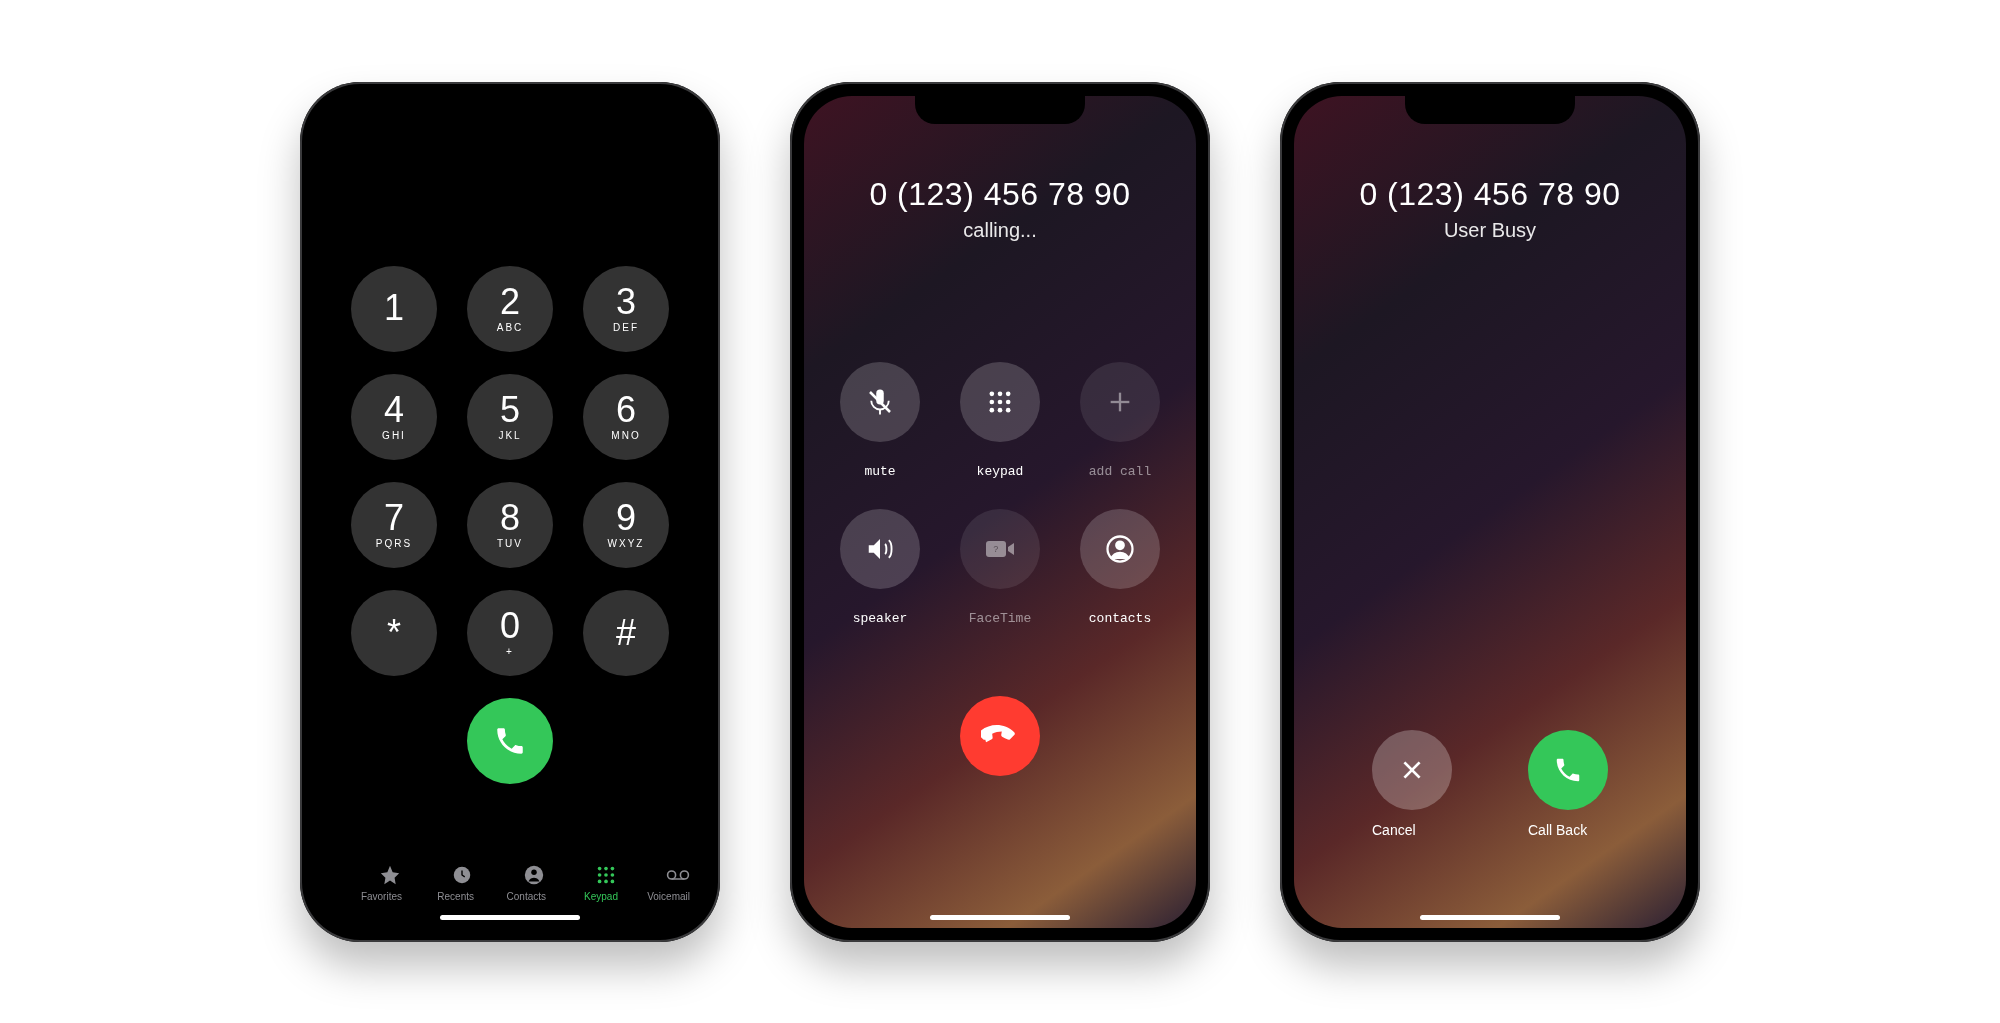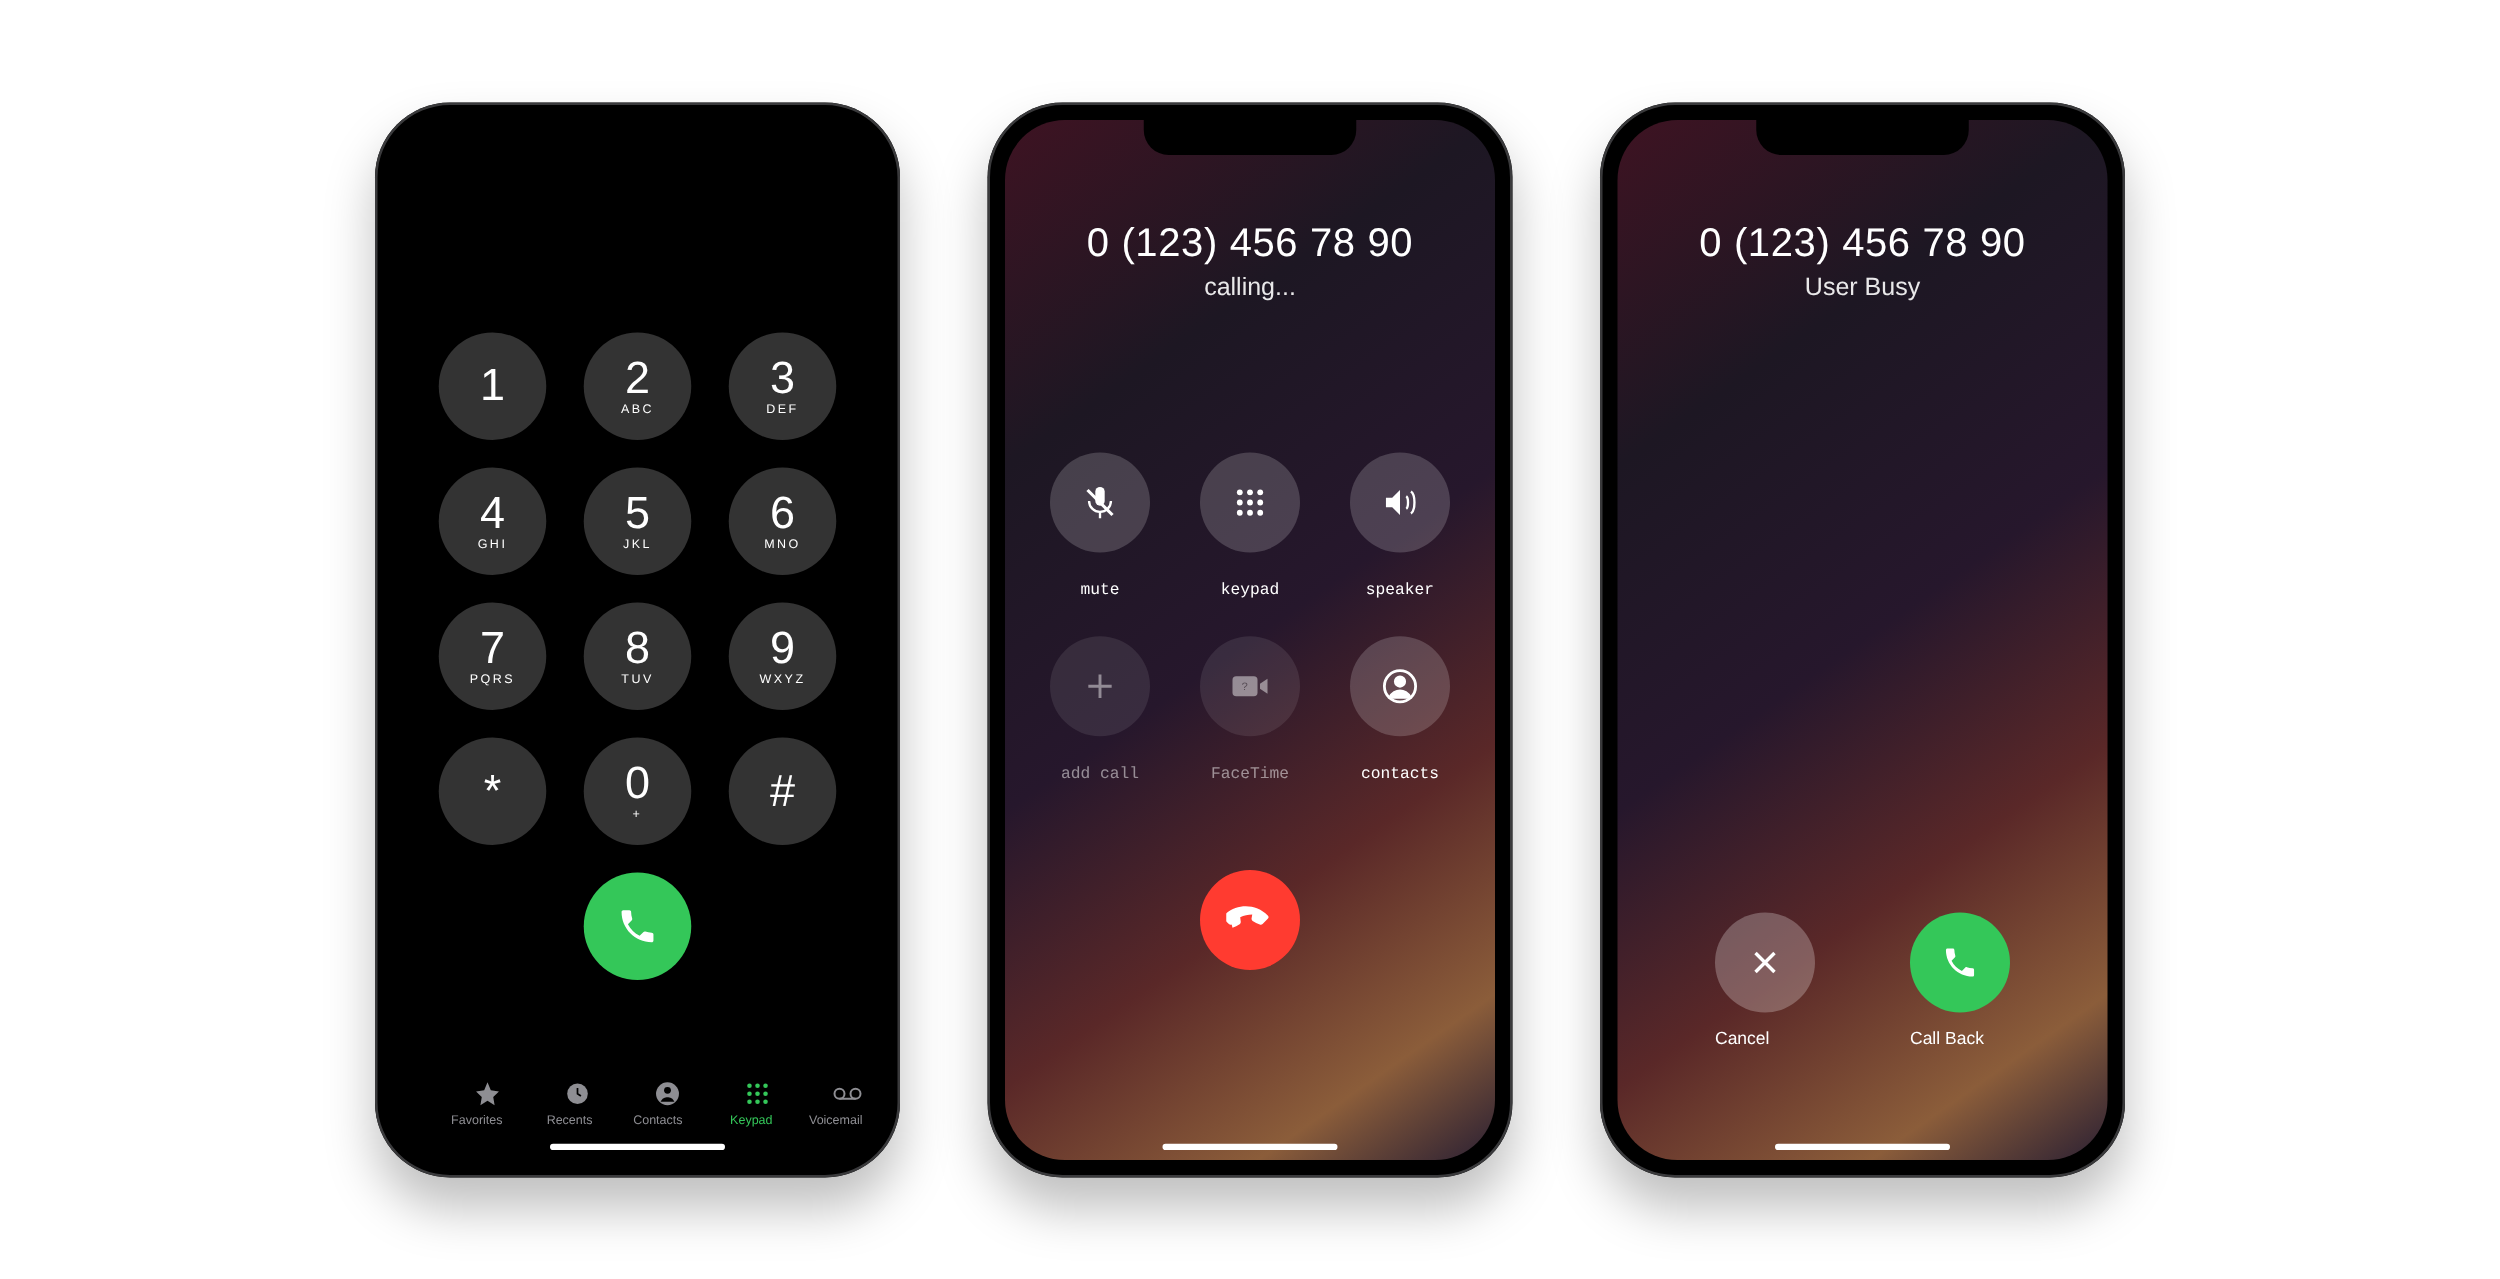--- a/index.html
+++ b/index.html
@@ -314,37 +314,37 @@
               <circle cx="5" cy="12" r="2"></circle>
               <circle cx="12" cy="12" r="2"></circle>
               <circle cx="19" cy="12" r="2"></circle>
               <circle cx="5" cy="19" r="2"></circle>
               <circle cx="12" cy="19" r="2"></circle>
               <circle cx="19" cy="19" r="2"></circle>
             </svg>
           </div>
         <span>keypad</span>
       </div>
+      <div class="action dim">
+        <div class="circle">
+            <svg width="28" height="28" viewBox="0 0 24 24" stroke="#fff" stroke-width="2">
+              <line x1="12" y1="4" x2="12" y2="20"></line>
+              <line x1="4" y1="12" x2="20" y2="12"></line>
+            </svg>
+          </div>
+        <span>add call</span>
+      </div>
       <div class="action">
         <div class="circle">
             <svg width="30" height="30" viewBox="0 0 24 24" fill="#fff">
               <path d="M3 9v6h4l5 5V4L7 9H3z"></path>
               <path d="M16 8c1.5 1 1.5 7 0 8M19 5c3 2 3 12 0 14" stroke="#fff" stroke-width="1.5" fill="none"></path>
             </svg>
           </div>
         <span>speaker</span>
-      </div>
-      <div class="action dim">
-        <div class="circle">
-            <svg width="28" height="28" viewBox="0 0 24 24" stroke="#fff" stroke-width="2">
-              <line x1="12" y1="4" x2="12" y2="20"></line>
-              <line x1="4" y1="12" x2="20" y2="12"></line>
-            </svg>
-          </div>
-        <span>add call</span>
       </div>
       <div class="action dim">
         <div class="circle">
             <svg width="32" height="24" viewBox="0 0 32 24" fill="#fff">
               <rect x="2" y="4" width="20" height="16" rx="3"></rect>
               <path d="M24 10l6-4v12l-6-4z"></path>
               <text x="12" y="15" font-size="9" text-anchor="middle" fill="rgba(0,0,0,0.5)">?</text>
             </svg>
           </div>
         <span>FaceTime</span>

